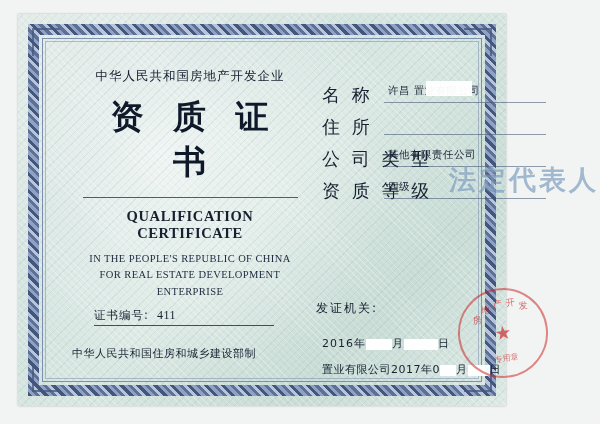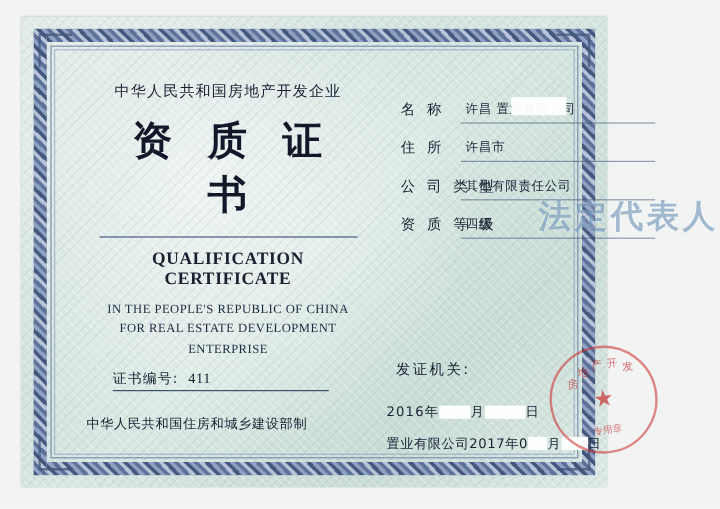--- a/index.html
+++ b/index.html
@@ -179,25 +179,25 @@
   }
 
   
   .field {
     position: relative;
     height: 30px;
     margin-bottom: 2px;
   }
   .field .label {
     position: absolute;
-    left: 12px;
+    left: 0;
     top: 3px;
     width: 62px;
     font-family: "DejaVu Sans", sans-serif;
-    font-size: 12px;
+    font-size: 18px;
     letter-spacing: 3px;
     color: #16202f;
     white-space: nowrap;
   }
   .field .value {
     position: absolute;
     left: 66px;
     right: 0;
     top: 4px;
     font-family: "DejaVu Sans", sans-serif;
@@ -218,21 +218,21 @@
   
   .redact {
     position: absolute;
     background: #ffffff;
     opacity: 0.96;
   }
 
   
   .issue-org {
     position: absolute;
-    left: 276px;
+    left: 262px;
     top: 250px;
     font-family: "DejaVu Sans", sans-serif;
     font-size: 12px;
     letter-spacing: 2px;
     color: #16202f;
   }
   .date-line {
     position: absolute;
     left: 268px;
     top: 286px;
@@ -357,21 +357,20 @@
 
         <div class="field">
           <div class="label">名    称</div>
           <div class="value">许昌            置业有限公司</div>
           <div class="redact" style="left:104px; top:1px; width:46px; height:15px;"></div>
           <div class="underline"></div>
         </div>
 
         <div class="field">
           <div class="label">住    所</div>
-          <div class="value">许昌市</div>
           <div class="underline"></div>
         </div>
 
 
         <div class="field">
           <div class="label">公 司 类 型</div>
           <div class="value">其他有限责任公司</div>
           <div class="underline"></div>
         </div>
 

